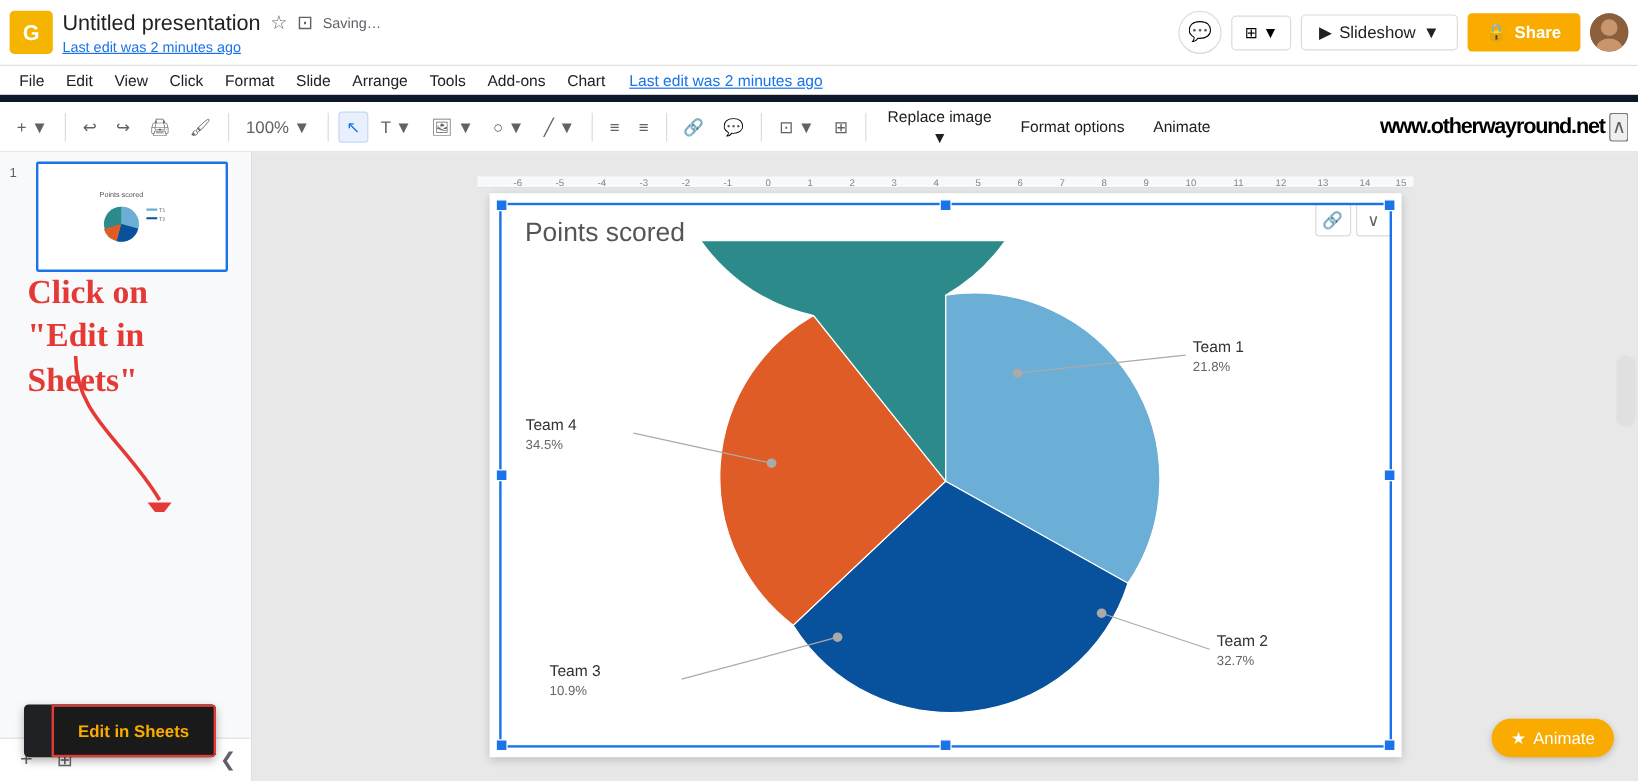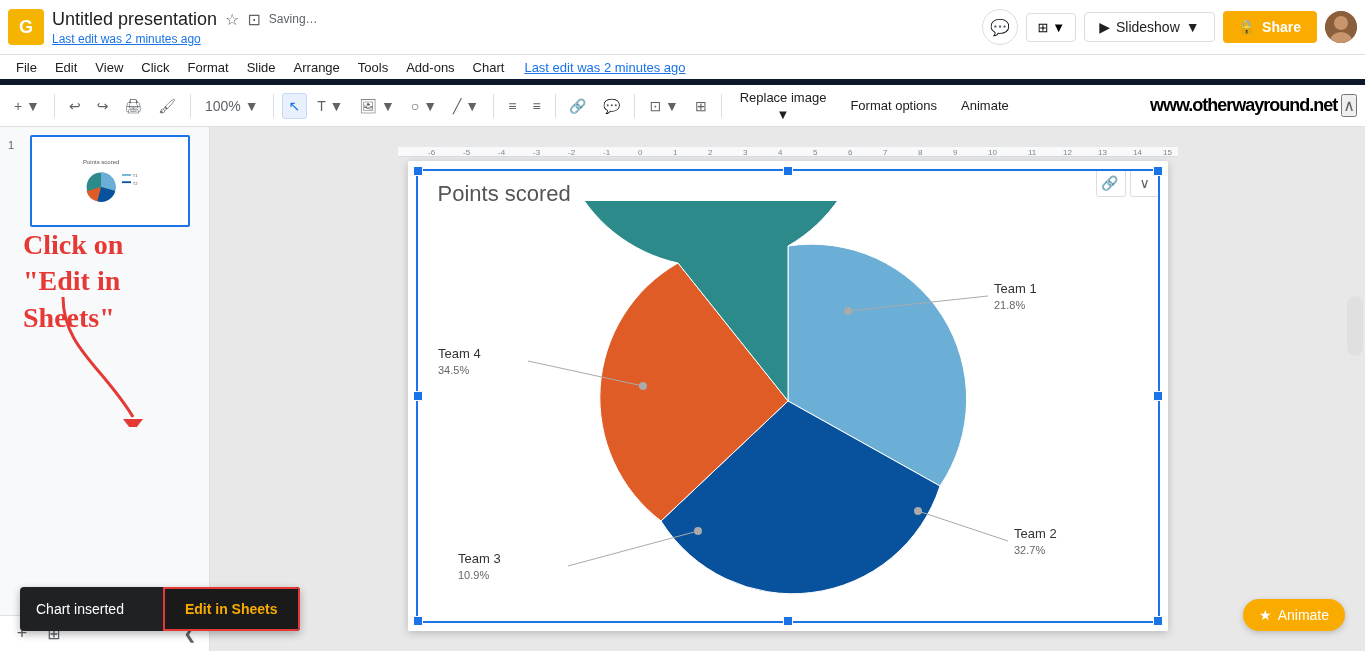--- a/index.html
+++ b/index.html
@@ -494,21 +494,20 @@
         <line x1="235" y1="185" x2="120" y2="160" stroke="#aaa" stroke-width="1"></line>
         <circle cx="235" cy="185" r="4" fill="#aaa"></circle>
         <text x="30" y="157" font-size="13" fill="#333" font-family="Arial">Team 4</text>
         <text x="30" y="173" font-size="11" fill="#666" font-family="Arial">34.5%</text>
       </svg>
     </div>
   </div>
 </div>
 
 <div id="snackbar">
-  <span id="snackbar-text">Chart inserted</span>
   <button id="edit-in-sheets-btn">Edit in Sheets</button>
 </div>
 
 <button id="explore-btn">
   <span>★</span>
   <span>Animate</span>
 </button>
 
 <div style="position:fixed;right:0;top:50%;transform:translateY(-50%);width:16px;height:60px;background:#e0e0e0;border-radius:8px;margin-right:2px;"></div>
 

